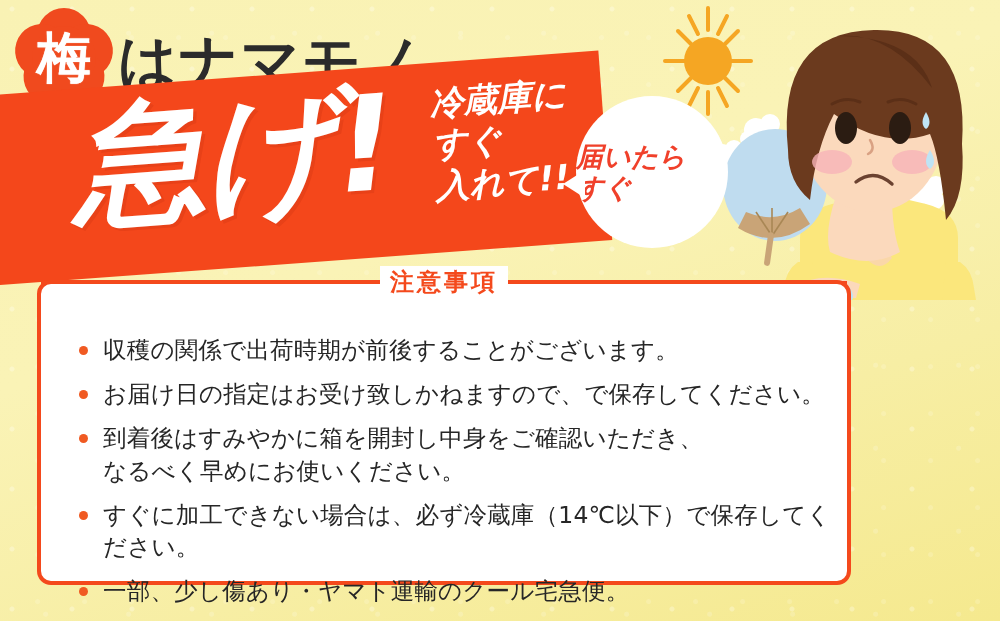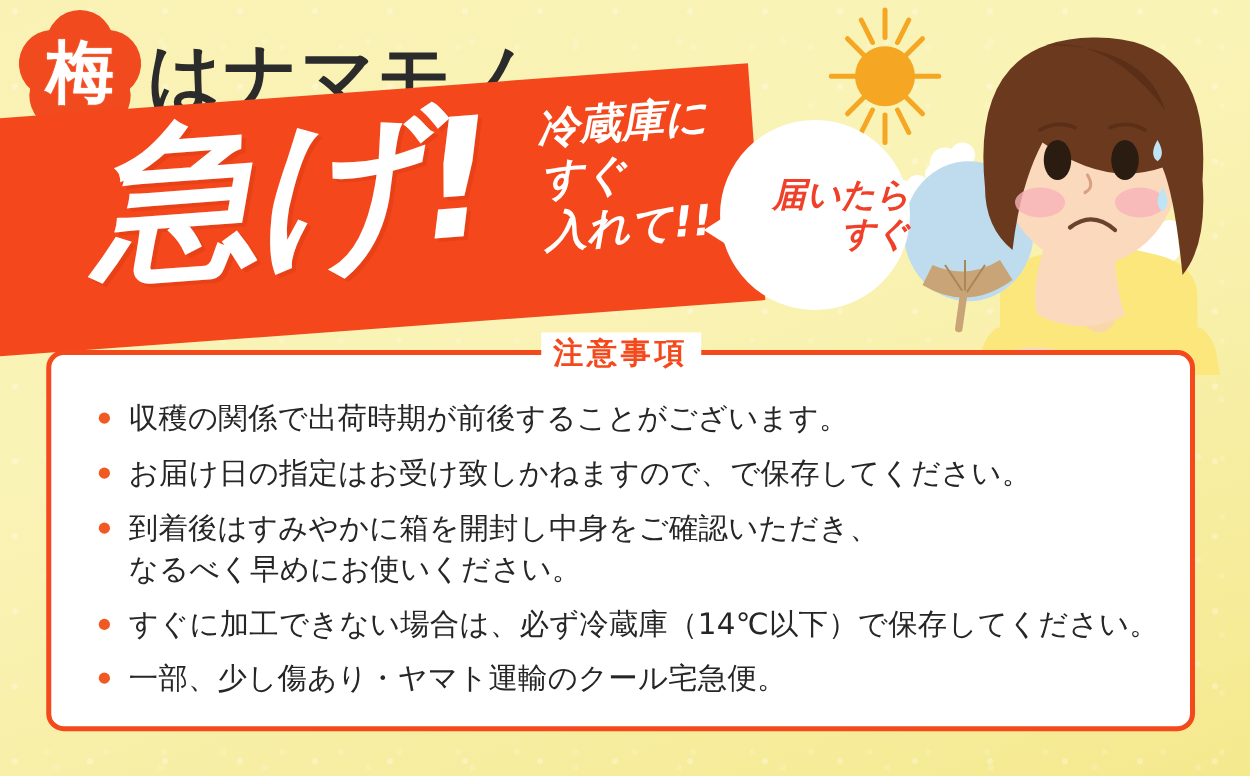--- a/index.html
+++ b/index.html
@@ -80,46 +80,46 @@
     color:#fff; font-size:34px; font-weight:700; line-height:1.22;
     font-style:italic; letter-spacing:0px;
   }
   .reizo .l2 { display:block; }
   .reizo .l3 { display:block; }
 
   
   .bubble {
     position:absolute; left:576px; top:96px; width:152px; height:152px;
     background:#fff; border-radius:50%;
-    display:flex; flex-direction:column; align-items:flex-end; justify-content:center;
+    display:flex; flex-direction:column; align-items:flex-start; justify-content:center;
     color:#F0402A; font-weight:700; font-size:27px; line-height:1.16;
     text-align:center; font-style:italic;
   }
   .bubble .tail {
     position:absolute; left:-13px; top:74px; width:0;height:0;
     border-top:14px solid transparent; border-bottom:14px solid transparent;
     border-right:22px solid #fff;
   }
 
   
   .notes {
-    position:absolute; left:37px; top:280px; width:919px; height:305px;
+    position:absolute; left:37px; top:280px; width:814px; height:305px;
     background:#fff; border:4px solid #F4491C; border-radius:14px;
   }
   .notesHead {
     position:absolute; left:0; right:0; top:-18px;
     display:flex; align-items:center; justify-content:center; gap:14px;
   }
   .notesHead .rule { height:3px; background:#F4491C; width:330px; }
   .notesHead .title {
     color:#F4491C; font-size:24px; font-weight:700; letter-spacing:3px;
     background:#fff; padding:0 10px; white-space:nowrap;
   }
   ul.list {
-    position:absolute; left:26px; top:34px; right:14px;
+    position:absolute; left:26px; top:50px; right:14px;
     list-style:none;
   }
   ul.list li {
     position:relative; padding-left:36px;
     color:#262626; font-size:23.5px; line-height:1.40; margin-bottom:11px;
     letter-spacing:.2px; white-space:pre-line;
   }
   ul.list li::before {
     content:""; position:absolute; left:12px; top:12px;
     width:9px; height:9px; border-radius:50%; background:#F05A22;

